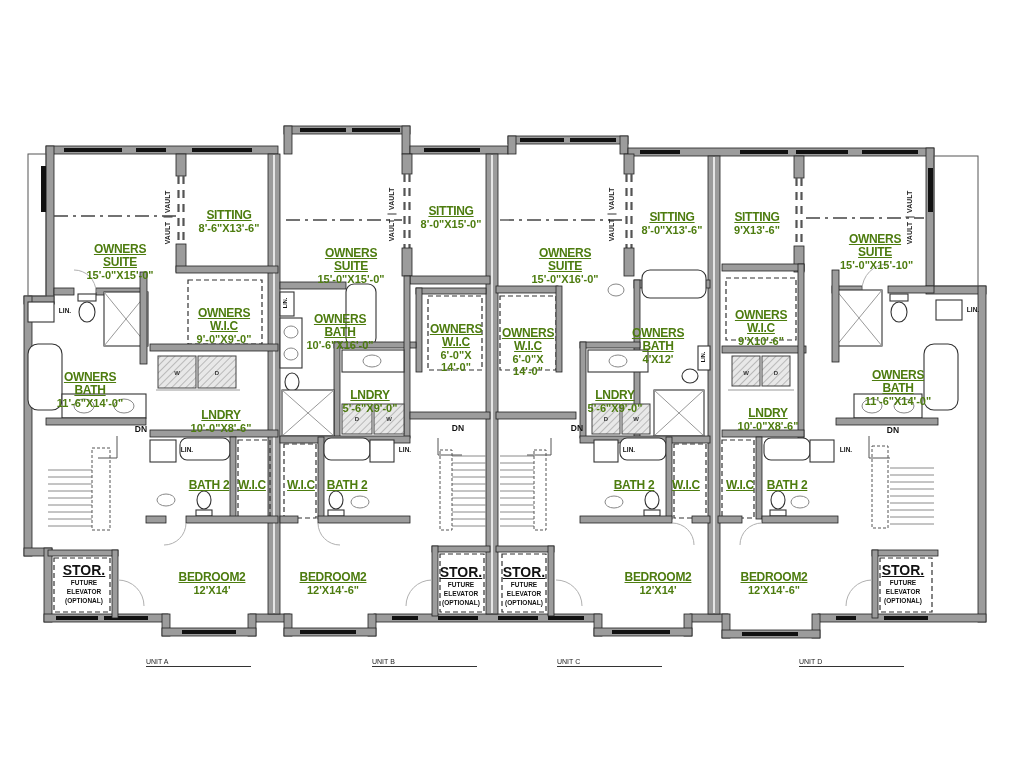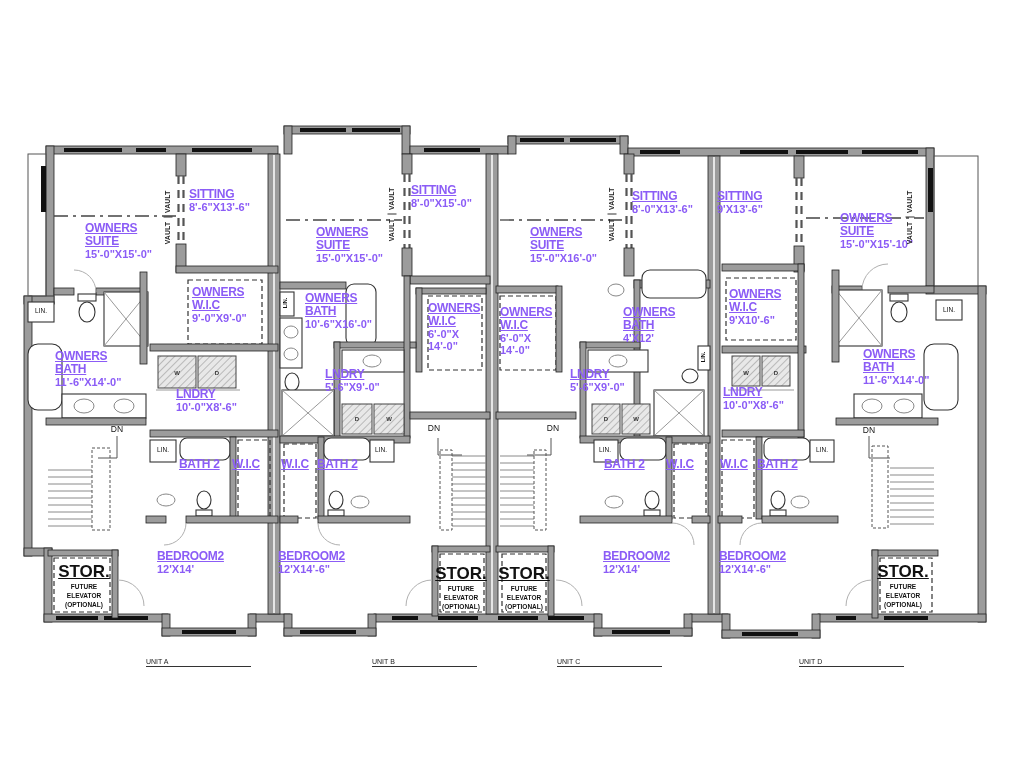--- a/index.html
+++ b/index.html
@@ -16,35 +16,35 @@
   .lt2{stroke:#8a8a8a;stroke-width:1;fill:none;}
   .hz{fill:url(#hatch);stroke:#444;stroke-width:1;}
   .dashr{fill:none;stroke:#333;stroke-width:1.2;stroke-dasharray:5,3;}
   .dashr2{fill:#fff;stroke:#555;stroke-width:1;stroke-dasharray:3,2;}
   .wdash{stroke:#555;stroke-width:2.2;stroke-dasharray:8,6;fill:none;}
   .dd{stroke:#444;stroke-width:1.3;stroke-dasharray:14,5,3,5;fill:none;}
   .arc{stroke:#b0b0b0;stroke-width:1;fill:none;}
   .pw{stroke:#fff;stroke-width:1.5;}
   .wdl{font:bold 6px "Liberation Sans",sans-serif;fill:#333;text-anchor:middle;}
   
-  .rl{position:absolute;transform:translateX(-50%);font-weight:bold;
-      color:#8b5cf6;line-height:1.1;z-index:2;}
+  .rl{position:absolute;transform:translateX(-50%);text-align:center;font-weight:bold;
+      color:#4d7c0f;line-height:1.1;z-index:2;margin-top:21px;}
   .rl .rn{display:block;font-size:12px;text-decoration:underline;letter-spacing:-.3px;}
   .rl .rd{display:block;font-size:11px;white-space:nowrap;}
   .rl.wrapdims .rd{white-space:normal;}
-  .tag{position:absolute;transform:translateX(-50%);font-weight:normal;color:#111;z-index:2;}
+  .tag{position:absolute;transform:translateX(-50%);font-weight:bold;color:#111;z-index:2;margin-left:24px;}
   .lin{font-size:6.5px;}
   .dn{font-size:8.5px;}
   .linv{position:absolute;font-size:5.5px;font-weight:bold;color:#111;z-index:2;
         transform:rotate(-90deg);transform-origin:center;}
   .vault{position:absolute;width:110px;text-align:center;font-size:7px;font-weight:bold;
          color:#222;transform:rotate(-90deg);transform-origin:center;z-index:2;}
   .vault .vline{display:inline-block;width:1px;height:9px;background:#333;margin:0 4px;vertical-align:middle;}
   .stor{position:absolute;transform:translateX(-50%);text-align:center;z-index:2;color:#111;}
-  .stor .rn{display:block;font-size:17px;font-weight:bold;text-decoration:underline;}
+  .stor .rn{display:block;font-size:14px;font-weight:bold;text-decoration:underline;}
   .stor .note{display:block;font-size:6.5px;font-weight:bold;width:50px;margin:1px auto 0;line-height:1.35;}
   .unit-tag{position:absolute;font-size:7px;color:#222;border-bottom:1.2px solid #333;
             width:105px;padding-bottom:1px;z-index:2;}
 </style>
 </head>
 <body>
 
 <div id="sheet">
 
 <svg id="plan-svg" width="1024" height="768" viewBox="0 0 1024 768">

